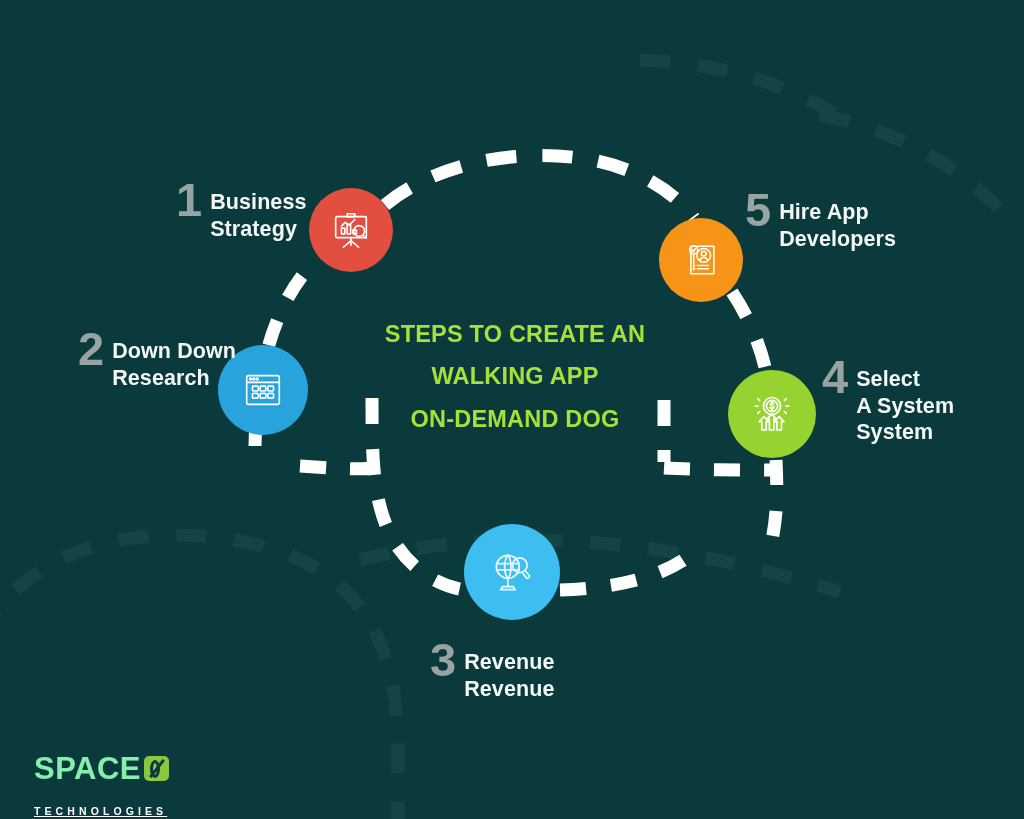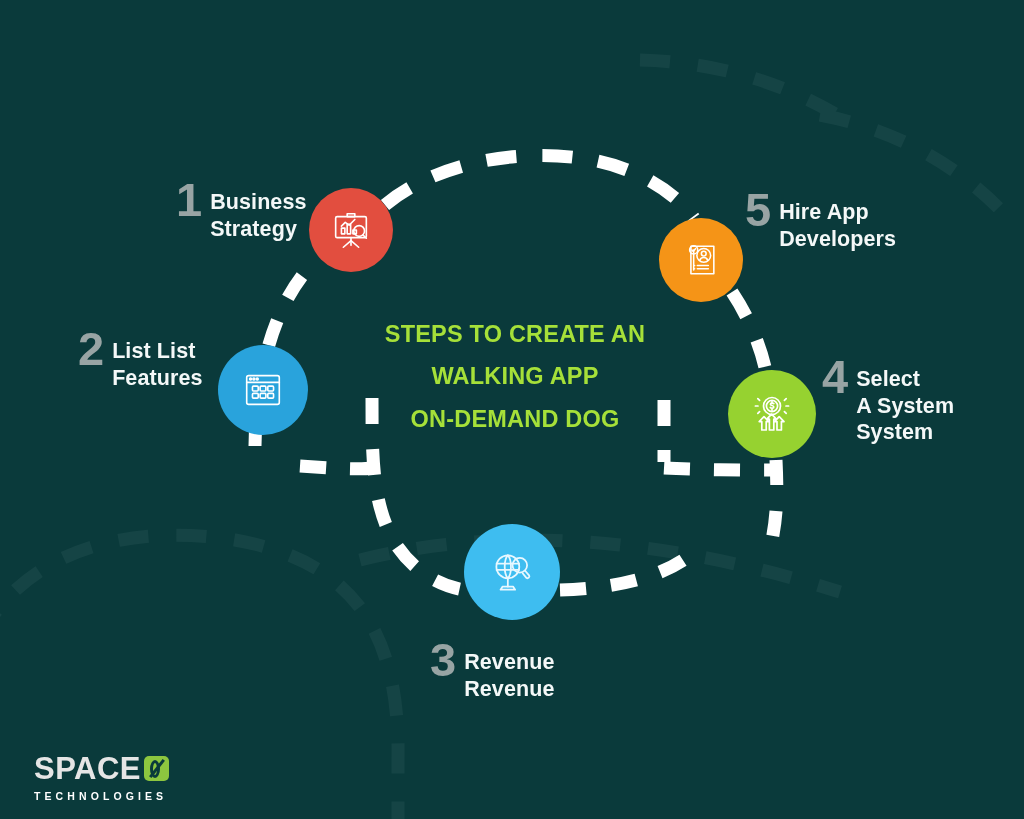--- a/index.html
+++ b/index.html
@@ -93,21 +93,21 @@
     position: absolute;
     left: 34px;
     top: 753px;
   }
   .logo-main {
     display: flex;
     align-items: center;
     font-size: 31px;
     font-weight: bold;
     letter-spacing: 0.5px;
-    color: #e5e5e5;
+    color: #86efac;
     line-height: 1;
   }
   .logo-mark {
     position: relative;
     display: inline-block;
     width: 25px;
     height: 25px;
     border-radius: 5px;
     background: #8dc63f;
     margin-left: 3px;
@@ -128,25 +128,26 @@
     content: "";
     position: absolute;
     left: 1.5px;
     top: 11px;
     width: 22px;
     height: 3px;
     background: #0a3a3b;
     transform: rotate(-52deg);
   }
   .logo-sub {
-    margin-top: 6px;
+    margin-top: 21px;
     font-size: 10.5px;
     font-weight: bold;
     letter-spacing: 4.1px;
     color: #ffffff;
+    text-decoration: underline;
   }
 </style>
 </head>
 <body>
 
 <div id="infographic">
 
   <svg class="bg-watermark" viewBox="0 0 1024 819">
     <g fill="none" stroke="#cfeaea" stroke-width="13" stroke-linecap="butt" stroke-dasharray="30 28">
       <path d="M -40 690 C -10 560 110 520 235 540 C 360 562 400 640 398 760 L 398 850"></path>
@@ -212,22 +213,22 @@
         <rect x="29" y="20" width="6" height="5" rx="1"></rect>
         <rect x="13" y="27.5" width="6" height="5" rx="1"></rect>
         <rect x="21" y="27.5" width="6" height="5" rx="1"></rect>
         <rect x="29" y="27.5" width="6" height="5" rx="1"></rect>
       </svg>
     </span>
   </div>
   <div class="step-text" style="left:78px; top:327px;">
     <span class="step-num">2</span>
     <span class="step-label">
-      <span class="ln">List List</span>
-      <span class="ln">Features</span>
+      <span class="ln">Down Down</span>
+      <span class="ln">Research</span>
     </span>
   </div>
 
   <div class="node" style="left:464px; top:524px; width:96px; height:96px; background:#3ebdf0;">
     <span>
       <svg width="50" height="50" viewBox="0 0 48 48" fill="none" stroke="#e8f8ff" stroke-width="1.7" stroke-linecap="round" stroke-linejoin="round">
         <circle cx="20" cy="19" r="11"></circle>
         <path d="M20 8c-4 4-4 18 0 22"></path>
         <path d="M20 8c4 4 4 18 0 22"></path>
         <path d="M9.2 16h21.6"></path>

